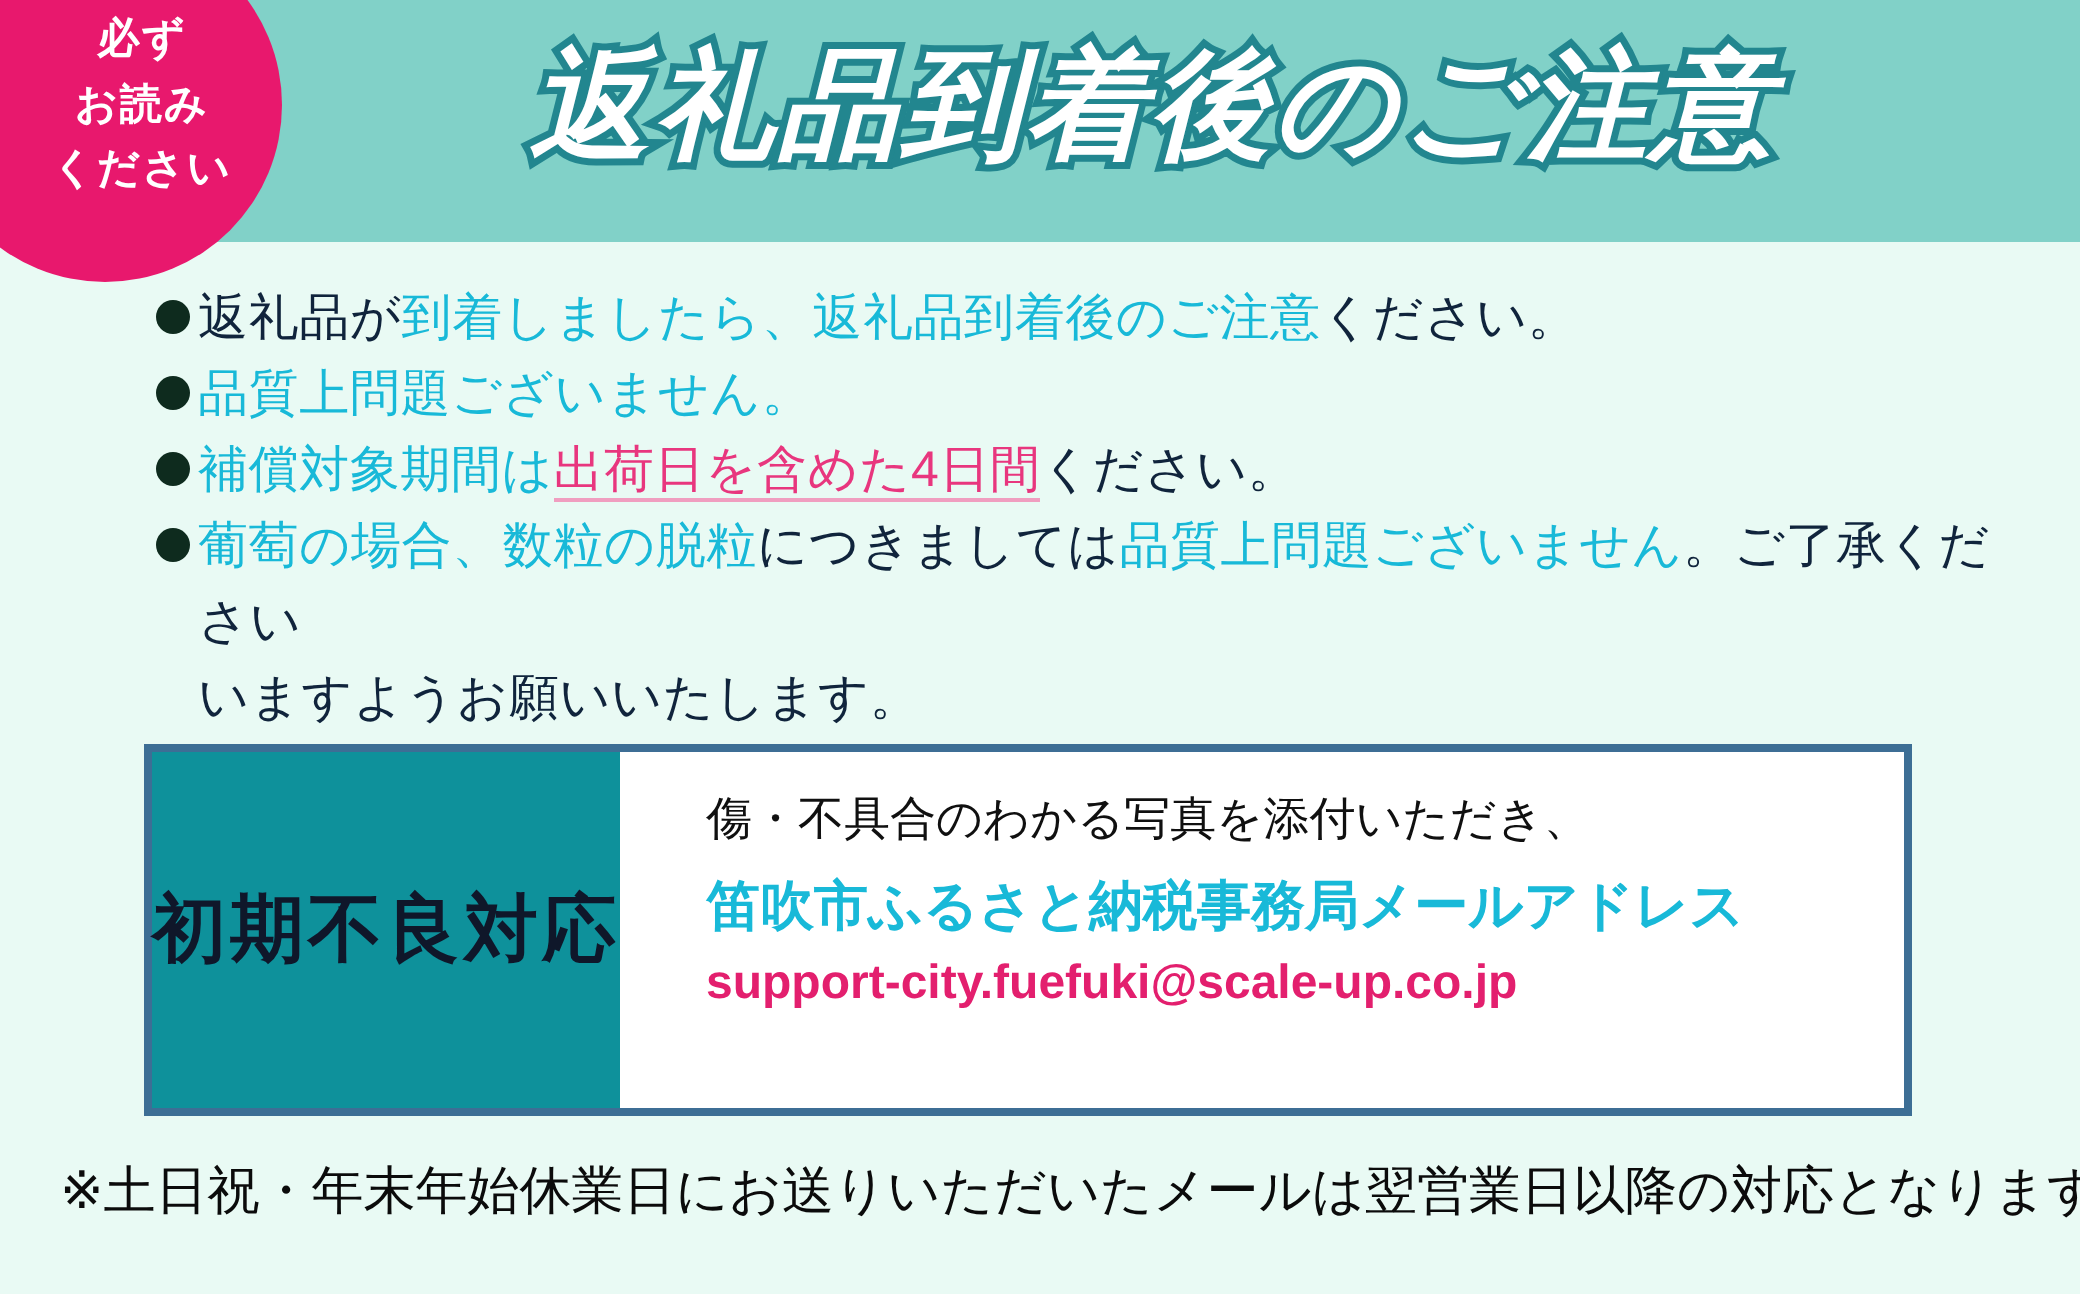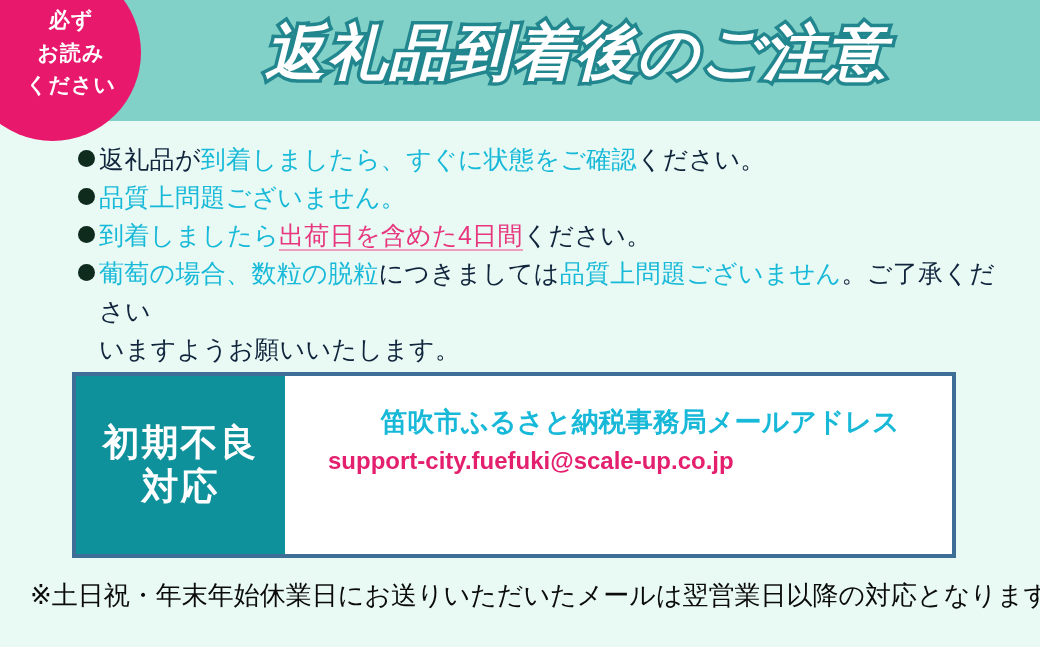--- a/index.html
+++ b/index.html
@@ -109,23 +109,23 @@
     height: 186px;
     border: 4px solid #3d6e95;
     background: #ffffff;
     box-sizing: border-box;
     display: flex;
     align-items: stretch;
   }
   .contact-label {
     flex: 0 0 209px;
     background: #0e919b;
-    color: #ffffff;
+    color: #0f172a;
     display: flex;
-    flex-direction: column;
+    flex-direction: row;
     align-items: center;
     justify-content: center;
     font-size: 37px;
     font-weight: bold;
     line-height: 1.2;
     letter-spacing: 2px;
   }
   .contact-label div { white-space: nowrap; }
   .contact-body {
     flex: 1 1 auto;
@@ -138,21 +138,20 @@
     color: #101010;
     white-space: nowrap;
   }
   .contact-mailtitle {
     margin-top: 11px;
     font-size: 27px;
     line-height: 34px;
     color: #18b9d8;
     font-weight: bold;
     white-space: nowrap;
-    text-align: center;
   }
   .contact-mail {
     margin-top: 4px;
     font-size: 24px;
     line-height: 35px;
     color: #e31f6e;
     font-weight: bold;
     letter-spacing: 0px;
     white-space: nowrap;
   }
@@ -182,50 +181,51 @@
   <div class="badge-text">
     <div>必ず</div>
     <div>お読み</div>
     <div>ください</div>
   </div>
 
   <div class="bullets">
       <div class="bullet-row">
         <div class="dot"></div>
         <div class="bullet-body">
-          <div><span>返礼品が</span><span class="hl-cyan">到着しましたら、すぐに状態をご確認</span><span>ください。</span></div>
+          <div><span>返礼品が</span><span class="hl-cyan">到着しましたら、返礼品到着後のご注意</span><span>ください。</span></div>
         </div>
       </div>
       <div class="bullet-row">
         <div class="dot"></div>
         <div class="bullet-body">
           <div><span class="hl-cyan">品質上問題ございません。</span></div>
         </div>
       </div>
       <div class="bullet-row">
         <div class="dot"></div>
         <div class="bullet-body">
-          <div><span class="hl-cyan">到着しましたら</span><span class="hl-pink">出荷日を含めた4日間</span><span>ください。</span></div>
+          <div><span class="hl-cyan">補償対象期間は</span><span class="hl-pink">出荷日を含めた4日間</span><span>ください。</span></div>
         </div>
       </div>
       <div class="bullet-row">
         <div class="dot"></div>
         <div class="bullet-body">
           <div><span class="hl-cyan">葡萄の場合、数粒の脱粒</span><span>につきましては</span><span class="hl-cyan">品質上問題ございません</span><span>。ご了承ください</span></div>
           <div><span>いますようお願いいたします。</span></div>
         </div>
       </div>
     </div>
 
   <div class="contact-box">
     <div class="contact-label">
       <div>初期不良</div>
       <div>対応</div>
     </div>
     <div class="contact-body">
+      <div class="contact-line">傷・不具合のわかる写真を添付いただき、</div>
       <div class="contact-mailtitle">笛吹市ふるさと納税事務局メールアドレス</div>
       <div class="contact-mail">support-city.fuefuki@scale-up.co.jp</div>
     </div>
   </div>
 
   <div class="footnote">※土日祝・年末年始休業日にお送りいただいたメールは翌営業日以降の対応となります。</div>
 
 </div>
 
 </body></html>

